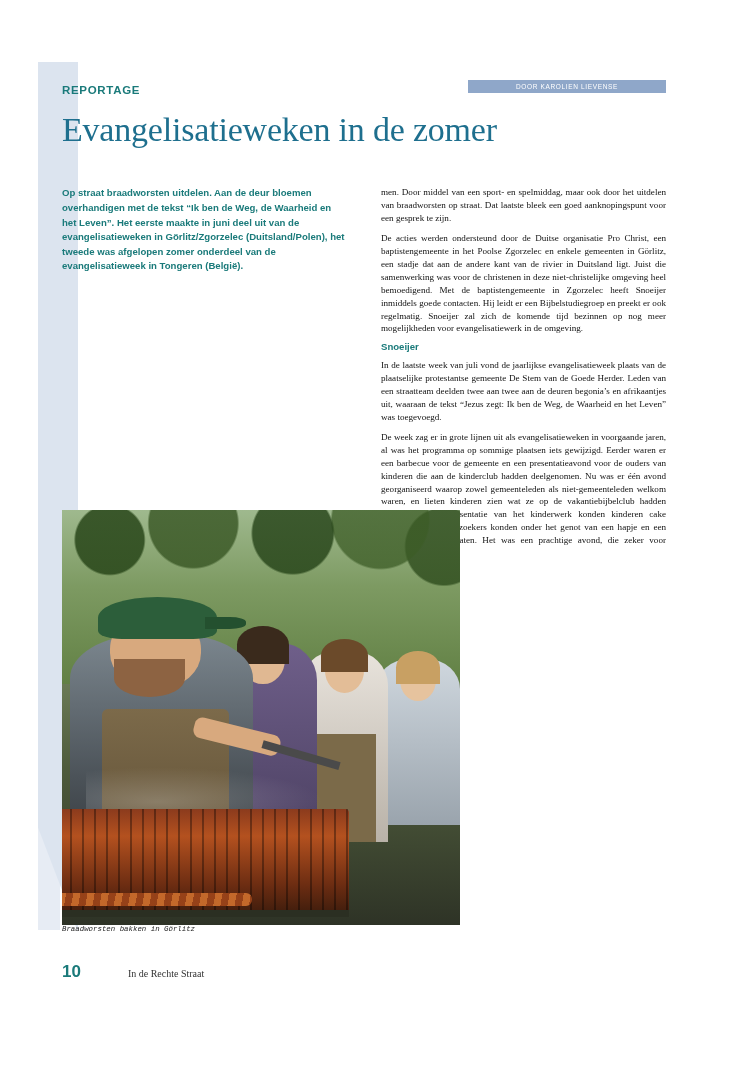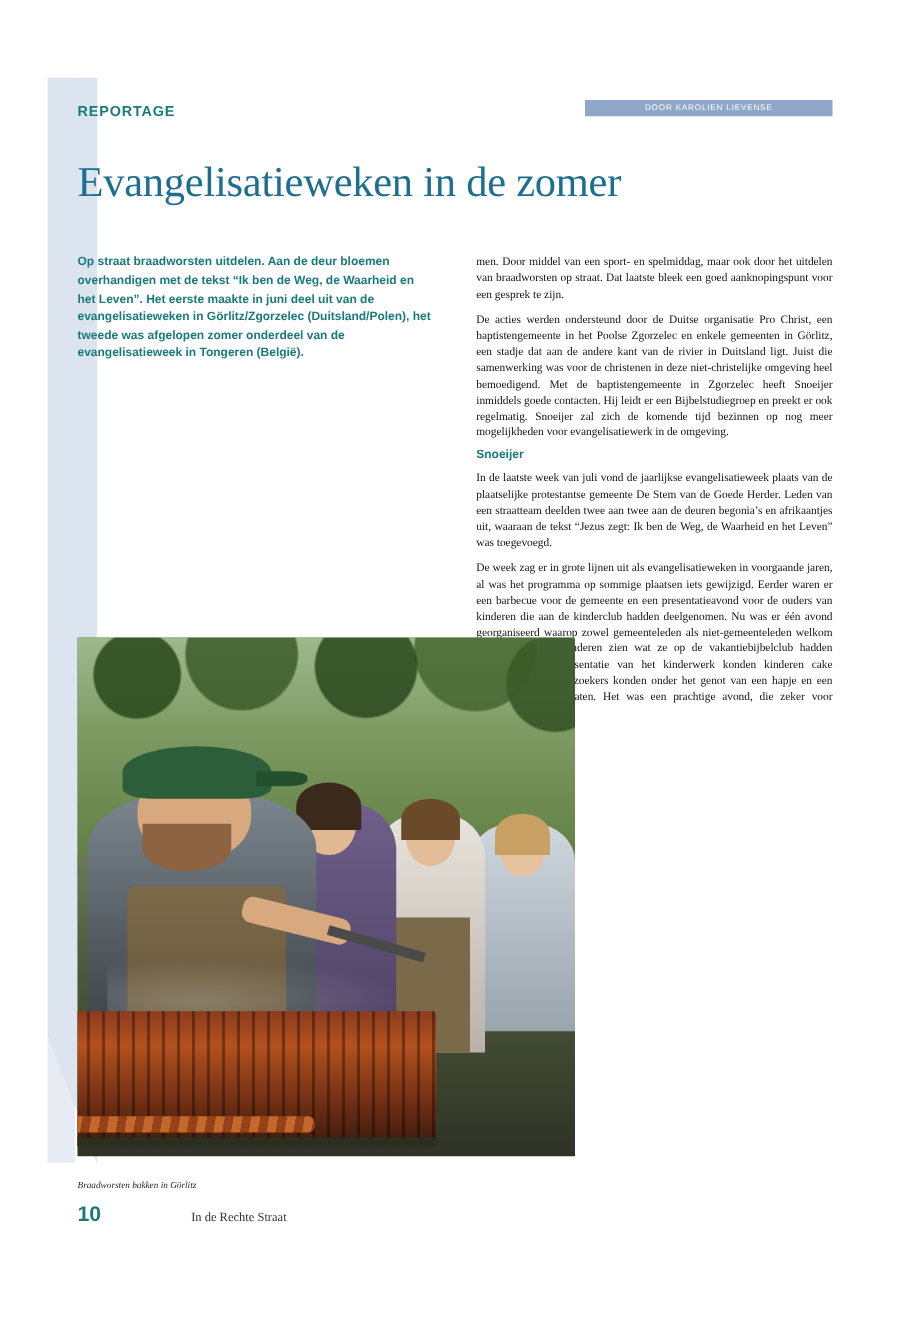--- a/index.html
+++ b/index.html
@@ -69,21 +69,21 @@
     background: #8fa7c9;
     color: #ffffff;
     font-size: 6.5px;
     letter-spacing: 0.1em;
     text-align: center;
     line-height: 13px;
     font-family: "Liberation Sans", sans-serif;
   }
 
   .title {
-    margin-top: 22px;
+    margin-top: 5px;
     font-size: 34px;
     line-height: 1.1;
     color: #1e6f8e;
     font-family: "Liberation Serif", serif;
     font-weight: normal;
     letter-spacing: -0.2px;
   }
 
   
   .lead-wrap {
@@ -144,35 +144,35 @@
     width: 398px;
   }
   .photo {
     width: 398px;
     height: 415px;
     position: relative;
     overflow: hidden;
     background: #5b7b3a;
   }
   .caption {
-    margin-top: 18px;
+    margin-top: 0;
     font-size: 7.4px;
     font-style: italic;
     color: #222222;
-    font-family: Liberation Serif, serif;
+    font-family: Liberation Mono, monospace;
   }
 
   
   .footer {
     position: absolute;
     left: 62px;
     top: 962px;
     display: flex;
     align-items: baseline;
-    gap: 25px;
+    gap: 0;
   }
   .page-num {
     font-size: 17px;
     font-weight: bold;
     color: #1a7a7a;
     font-family: "Liberation Sans", sans-serif;
   }
   .footer-text {
     font-size: 10px;
     color: #333333;

